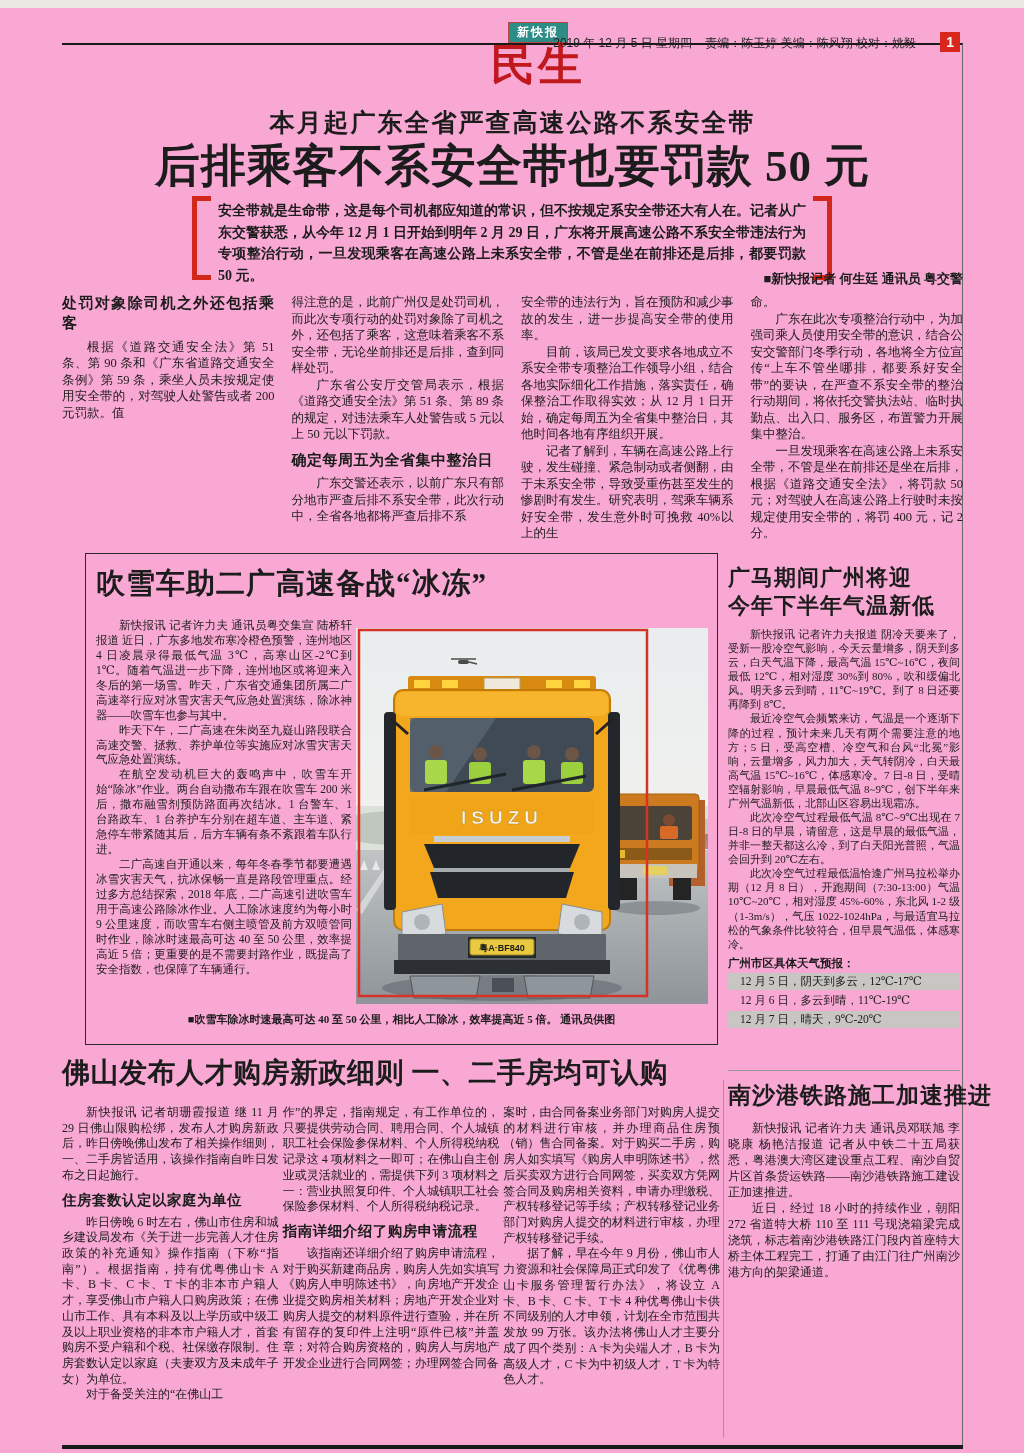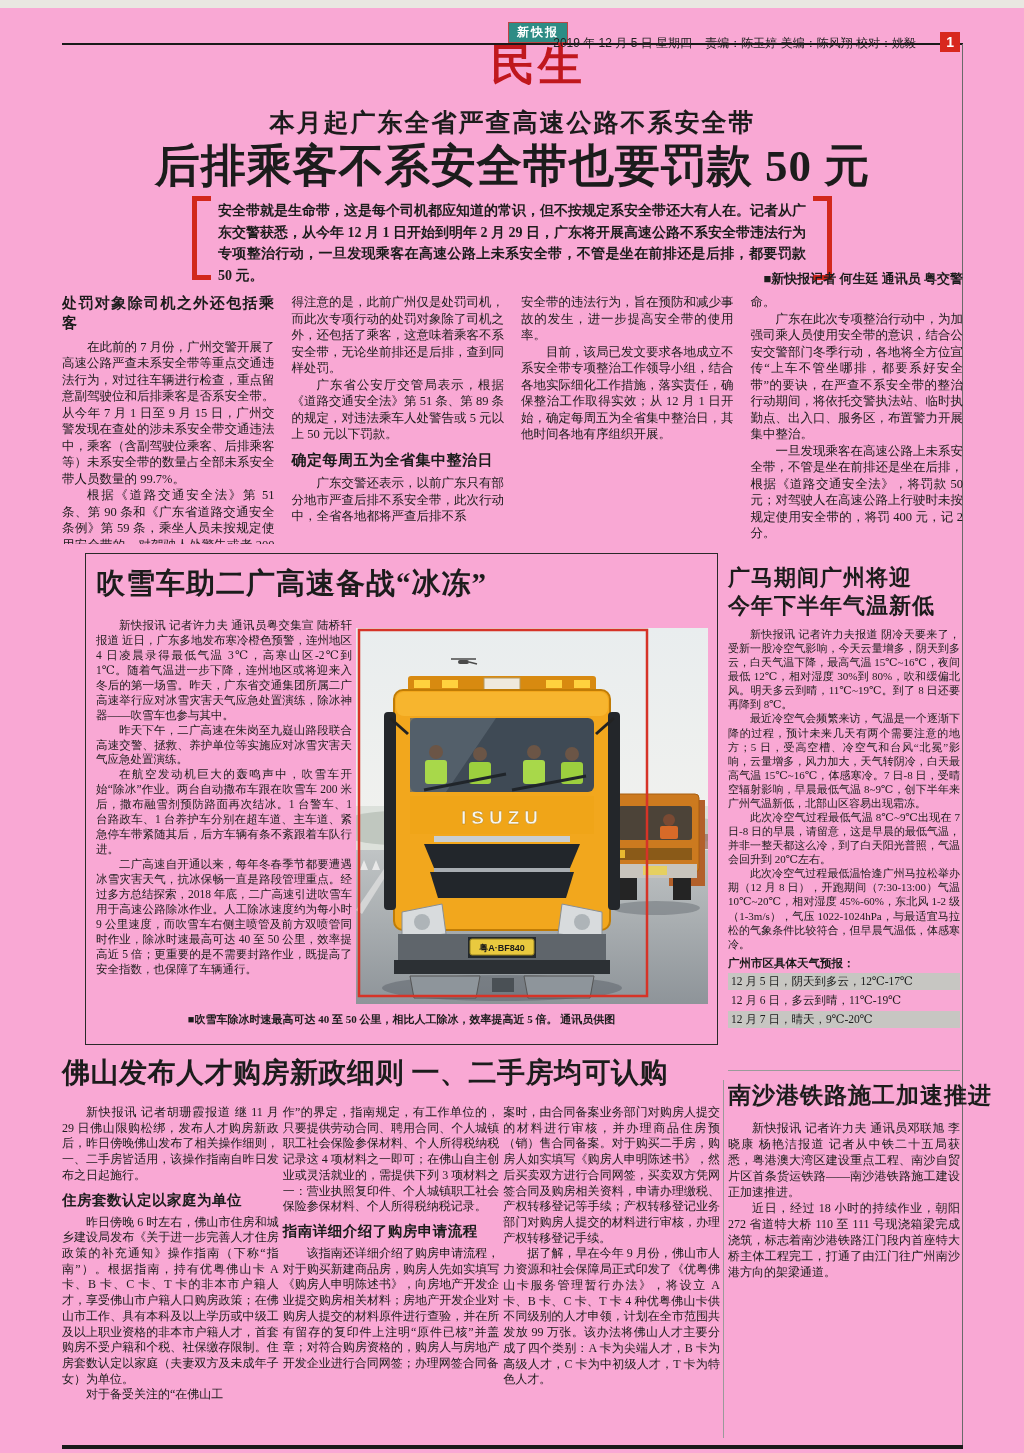--- a/index.html
+++ b/index.html
@@ -40,21 +40,21 @@
   .snow-text p{margin:0;text-indent:2em;}
   .photo-wrap{position:absolute;left:270px;top:74px;width:352px;height:376px;}
   .photo-caption{position:absolute;left:10px;top:458px;width:611px;text-align:center;
                  font-size:11px;font-weight:bold;}
   
   .weather{position:absolute;left:728px;top:556px;width:232px;}
   .weather h2{margin:0;font-size:22px;font-weight:900;line-height:1.25;letter-spacing:1px;}
   .weather .body{margin-top:8px;font-size:11px;line-height:1.28;text-align:justify;}
   .weather .body p{margin:0;text-indent:2em;}
   .fc-header{font-size:11.5px;font-weight:bold;margin-top:5px;}
-  .fc-row{font-size:11.5px;padding:1px 3px;margin-top:2px;}
+  .fc-row{font-size:11.5px;padding:1px 12px;margin-top:2px;}
   .fc-row.hl{background:#c7c6c2;}
   
   .foshan{position:absolute;left:62px;top:1046px;width:658px;}
   .foshan h2{margin:0;font-size:28px;font-weight:900;letter-spacing:.5px;white-space:nowrap;}
   .cols3{margin-top:13px;display:flex;gap:4px;height:338px;overflow:hidden;}
   .cols3 .col{flex:1;font-size:12px;line-height:1.31;text-align:justify;}
   .cols3 .subhead{font-size:14.5px;margin:7px 0 5px 0;}
   
   .nansha{position:absolute;left:728px;top:1072px;width:232px;}
   .nansha h2{margin:0;font-size:23px;font-weight:900;letter-spacing:1px;white-space:nowrap;}
@@ -88,32 +88,32 @@
   <div class="lead-wrap">
     <div class="bracket left"></div>
     <div class="bracket right"></div>
     <p class="lead-text">安全带就是生命带，这是每个司机都应知道的常识，但不按规定系安全带还大有人在。记者从广东交警获悉，从今年 12 月 1 日开始到明年 2 月 29 日，广东将开展高速公路不系安全带违法行为专项整治行动，一旦发现乘客在高速公路上未系安全带，不管是坐在前排还是后排，都要罚款 50 元。</p>
   </div>
   <div class="byline">■新快报记者 何生廷 通讯员 粤交警</div>
 
   <div class="cols4">
     <div class="col">
       <div class="subhead">处罚对象除司机之外还包括乘客</div>
-      <p>在此前的 7 月份，广州交警开展了高速公路严查未系安全带等重点交通违法行为，对过往车辆进行检查，重点留意副驾驶位和后排乘客是否系安全带。从今年 7 月 1 日至 9 月 15 日，广州交警发现在查处的涉未系安全带交通违法中，乘客（含副驾驶位乘客、后排乘客等）未系安全带的数量占全部未系安全带人员数量的 99.7%。</p>
       <p>根据《道路交通安全法》第 51 条、第 90 条和《广东省道路交通安全条例》第 59 条，乘坐人员未按规定使用安全带的，对驾驶人处警告或者 200 元罚款。值</p>
     </div>
     <div class="col">
       <p style="text-indent:0;">得注意的是，此前广州仅是处罚司机，而此次专项行动的处罚对象除了司机之外，还包括了乘客，这意味着乘客不系安全带，无论坐前排还是后排，查到同样处罚。</p>
       <p>广东省公安厅交管局表示，根据《道路交通安全法》第 51 条、第 89 条的规定，对违法乘车人处警告或 5 元以上 50 元以下罚款。</p>
       <div class="subhead mid">确定每周五为全省集中整治日</div>
       <p>广东交警还表示，以前广东只有部分地市严查后排不系安全带，此次行动中，全省各地都将严查后排不系</p>
     </div>
     <div class="col">
       <p style="text-indent:0;">安全带的违法行为，旨在预防和减少事故的发生，进一步提高安全带的使用率。</p>
       <p>目前，该局已发文要求各地成立不系安全带专项整治工作领导小组，结合各地实际细化工作措施，落实责任，确保整治工作取得实效；从 12 月 1 日开始，确定每周五为全省集中整治日，其他时间各地有序组织开展。</p>
+      <p>记者了解到，车辆在高速公路上行驶，发生碰撞、紧急制动或者侧翻，由于未系安全带，导致受重伤甚至发生的惨剧时有发生。研究表明，驾乘车辆系好安全带，发生意外时可挽救 40%以上的生</p>
     </div>
     <div class="col">
       <p style="text-indent:0;">命。</p>
       <p>广东在此次专项整治行动中，为加强司乘人员使用安全带的意识，结合公安交警部门冬季行动，各地将全方位宣传“上车不管坐哪排，都要系好安全带”的要诀，在严查不系安全带的整治行动期间，将依托交警执法站、临时执勤点、出入口、服务区，布置警力开展集中整治。</p>
       <p>一旦发现乘客在高速公路上未系安全带，不管是坐在前排还是坐在后排，根据《道路交通安全法》，将罚款 50 元；对驾驶人在高速公路上行驶时未按规定使用安全带的，将罚 400 元，记 2 分。</p>
     </div>
   </div>
 
   <div class="snow-box">
     <div class="snow-title">吹雪车助二广高速备战“冰冻”</div>

